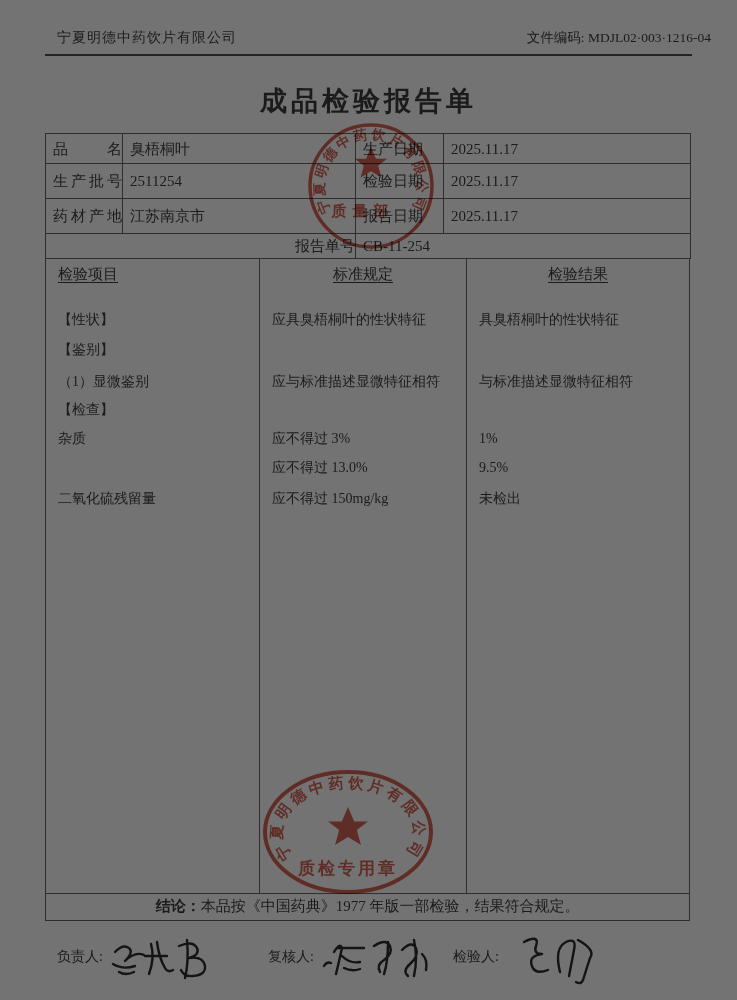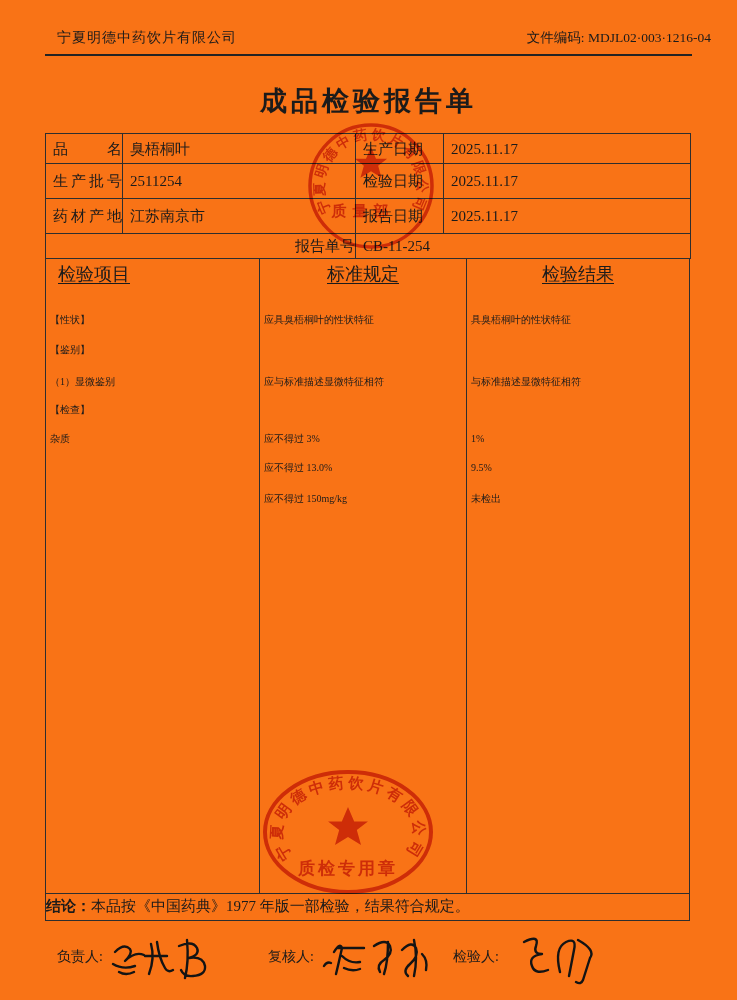--- a/index.html
+++ b/index.html
@@ -1,16 +1,16 @@
 <!DOCTYPE html>
 <html><head>
 <meta charset="utf-8">
 <style>
   html,body{margin:0;padding:0;background:#ffffff;}
-  .page{position:relative;width:737px;height:1000px;background:#f97316;overflow:hidden;
+  .page{position:relative;width:737px;height:1000px;background:#737373;overflow:hidden;
         font-family:"Liberation Serif","DejaVu Serif",serif;color:#1b1b1b;}
   
   .hdr-company{position:absolute;left:57px;top:29px;font-size:14px;letter-spacing:1px;}
   .hdr-code{position:absolute;right:26px;top:29px;font-size:13.5px;}
   .hdr-rule{position:absolute;left:45px;top:54px;width:647px;height:2px;background:#232323;}
   .title{position:absolute;left:0;top:83px;width:100%;text-align:center;
          font-size:27px;font-weight:bold;letter-spacing:4px;}
   
   .doc{position:absolute;left:45px;top:133px;width:645px;}
   table.info{border-collapse:collapse;table-layout:fixed;width:645px;}
@@ -18,29 +18,29 @@
   td.lab{text-align:justify;text-align-last:justify;padding:0 9px 0 11px;margin-top:32px;}
   td.lab2{padding-left:4px;}
   td.rlab{padding-left:11px;text-align:right;text-align-last:auto;}
   
   .main-body{position:absolute;left:0;top:125px;width:643px;height:635px;
              border:1px solid #2e2e2e;border-top:none;}
   .vline{position:absolute;top:0;width:1px;height:100%;background:#2e2e2e;}
   .v1{left:213px;} .v2{left:420px;}
   .mcol{position:absolute;top:0;height:100%;}
   .c-item{left:0;width:213px;} .c-std{left:214px;width:206px;} .c-res{left:421px;width:222px;}
-  .mline{position:absolute;left:4px;right:4px;font-size:10px;line-height:20px;white-space:nowrap;}
-  .mhead{position:absolute;left:0;right:0;top:6px;font-size:18px;line-height:20px;}
+  .mline{position:absolute;left:12px;right:4px;font-size:14px;line-height:20px;white-space:nowrap;}
+  .mhead{position:absolute;left:0;right:0;top:6px;font-size:15px;line-height:20px;}
   .mhead span{text-decoration:underline;text-underline-offset:3px;}
   .h-left{padding-left:12px;text-align:left;} .h-center{text-align:center;}
   .t0{top:52px;} .t1{top:82px;} .t2{top:114px;} .t3{top:142px;}
   .t4{top:171px;} .t5{top:200px;} .t6{top:231px;}
   
   .concl{position:absolute;left:0;top:760px;width:643px;height:27px;
-         border:1px solid #2e2e2e;border-top:none;text-align:left;
+         border:1px solid #2e2e2e;border-top:none;text-align:center;
          font-size:15px;line-height:26px;white-space:nowrap;}
   .concl b{font-weight:bold;}
   
   .sig-label{position:absolute;top:948px;font-size:14px;}
   .sl1{left:57px;} .sl2{left:268px;} .sl3{left:453px;}
   .sig-svg{position:absolute;}
   .sig-svg path{fill:none;stroke:#141414;stroke-width:2.4;stroke-linecap:round;stroke-linejoin:round;}
   
   .stamp{position:absolute;mix-blend-mode:multiply;opacity:0.82;}
   .stamp text{font-family:"Liberation Serif","DejaVu Serif",serif;font-weight:bold;}
@@ -95,20 +95,21 @@
       <div class="vline v1"></div>
       <div class="vline v2"></div>
 
       <div class="mcol c-item">
         <div class="mhead h-left"><span>检验项目</span></div>
         <div class="mline t0">【性状】</div>
         <div class="mline t1">【鉴别】</div>
         <div class="mline t2">（1）显微鉴别</div>
         <div class="mline t3">【检查】</div>
         <div class="mline t4">杂质</div>
+        <div class="mline t6">二氧化硫残留量</div>
       </div>
 
       <div class="mcol c-std">
         <div class="mhead h-center"><span>标准规定</span></div>
         <div class="mline t0">应具臭梧桐叶的性状特征</div>
         <div class="mline t2">应与标准描述显微特征相符</div>
         <div class="mline t4">应不得过 3%</div>
         <div class="mline t5">应不得过 13.0%</div>
         <div class="mline t6">应不得过 150mg/kg</div>
       </div>

